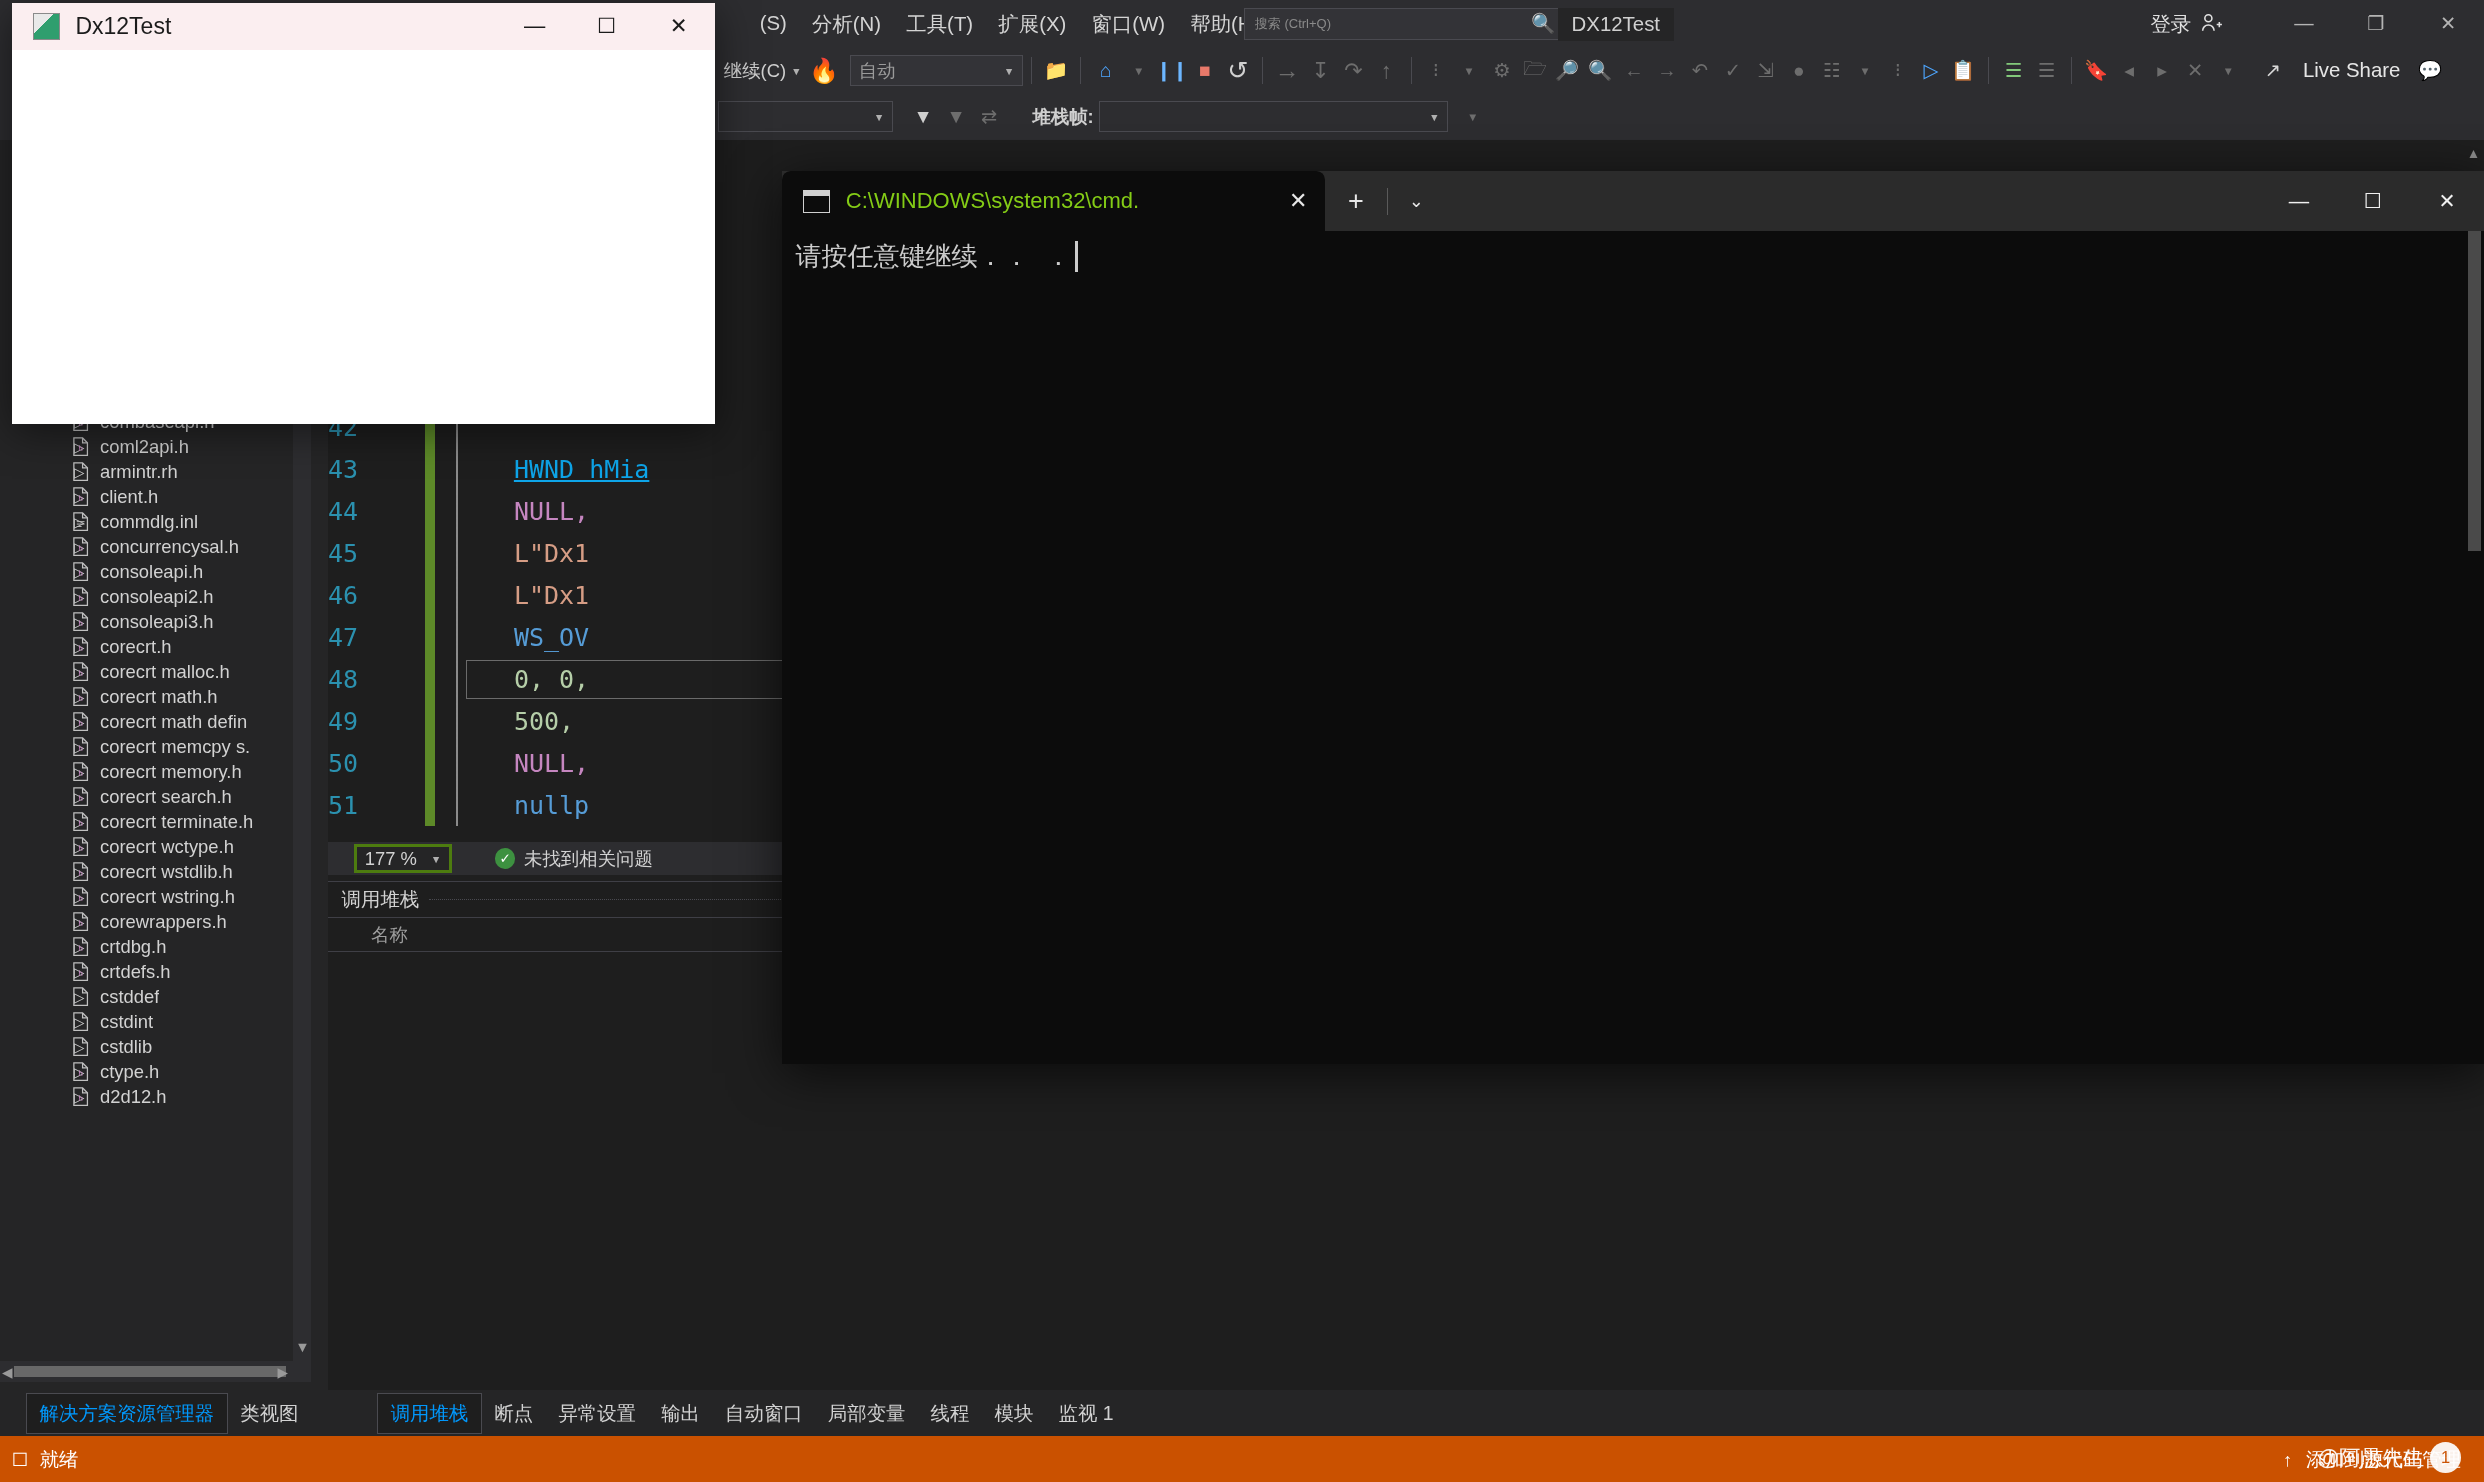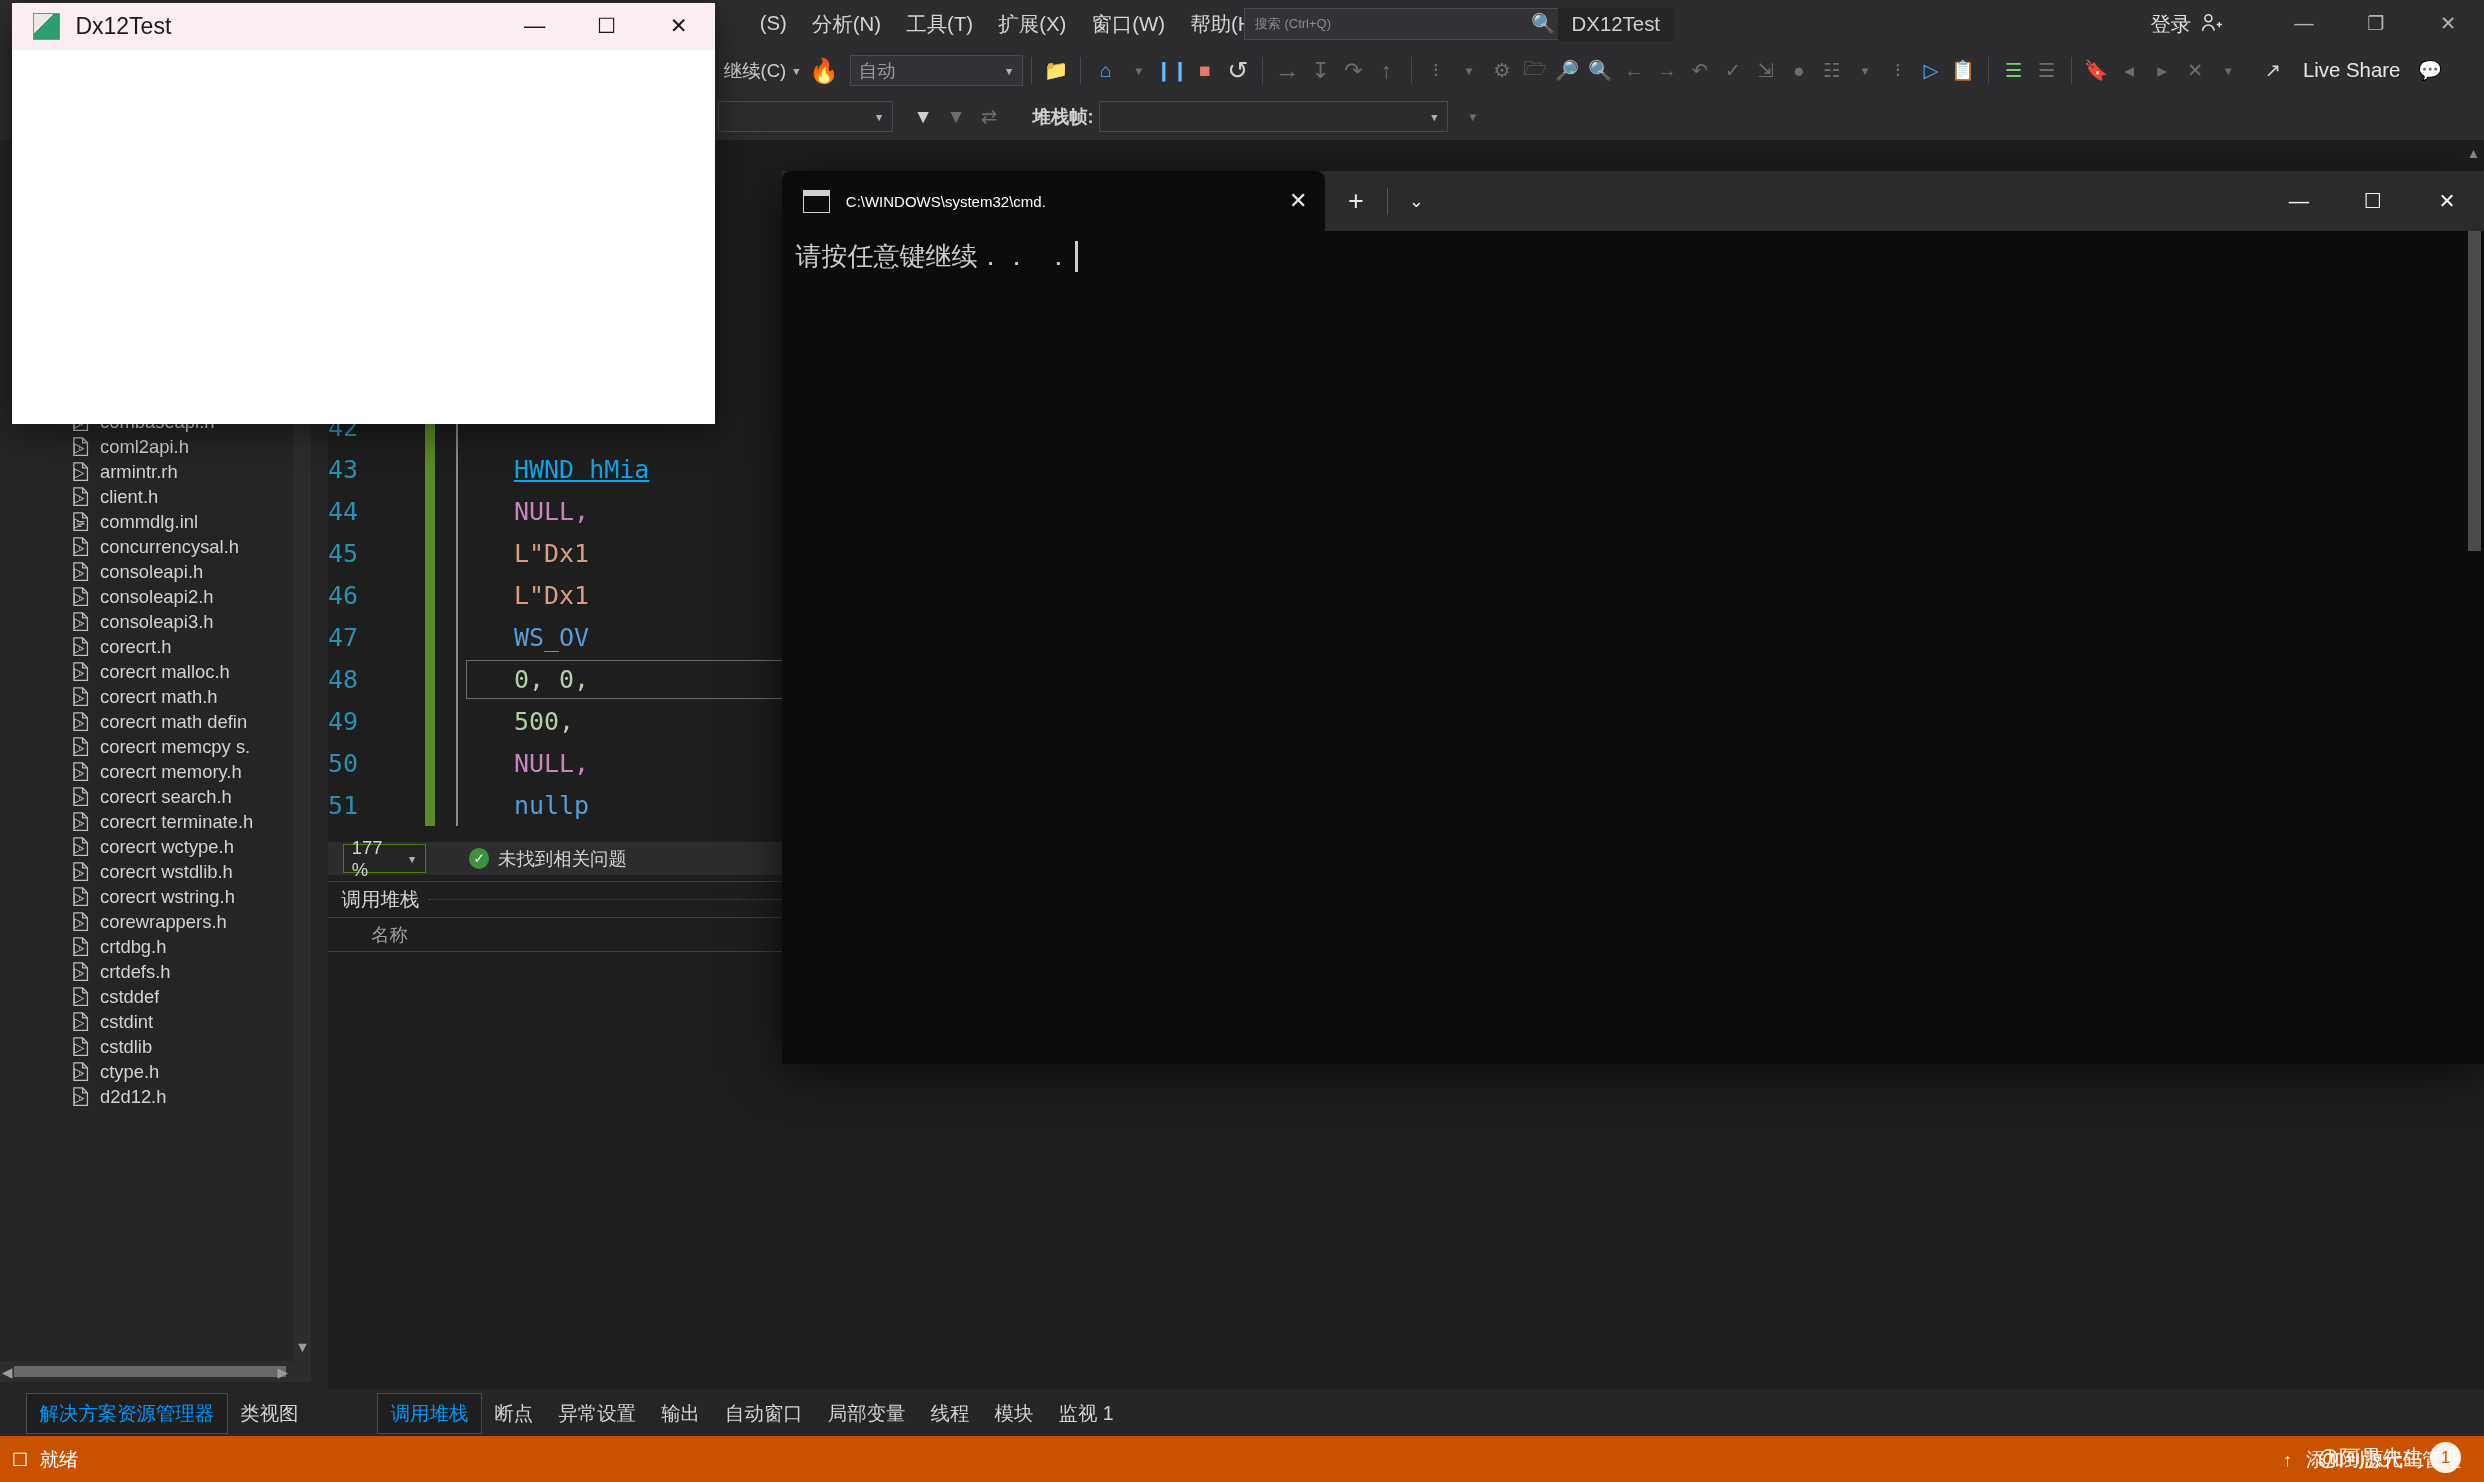--- a/index.html
+++ b/index.html
@@ -155,21 +155,21 @@
   
   .ed-scroll{position:absolute;right:0;top:0;width:25px;height:703px;background:#1e1e1e;}
   .ed-scroll-btn{position:absolute;right:3.9px;color:#8a8a8a;font-size:13.6px;}
 
   
   .ed-status{
     position:absolute;left:328px;top:842px;width:2156px;height:33px;background:#2d2d30;
     display:flex;align-items:center;
   }
   .zoom-box{
-    width:83px;height:29px;margin-left:15px;border:1px solid #4d7c0f;background:#252526;
+    width:98px;height:29px;margin-left:26px;border:3px solid #4d7c0f;background:#252526;
     display:flex;align-items:center;justify-content:space-between;padding:0 7.8px;
     box-sizing:border-box;color:#d2d2d2;font-size:18.4px;
   }
   .issue{display:flex;align-items:center;gap:8.7px;margin-left:43px;color:#d2d2d2;font-size:18.4px;}
   .ok-dot{
     width:20.4px;height:20.4px;border-radius:50%;background:#3d9140;
     display:flex;align-items:center;justify-content:center;color:#fff;font-size:13.6px;font-weight:bold;
   }
   .hsb{
     position:absolute;left:714px;top:3.9px;width:1184px;height:21.3px;display:flex;align-items:center;
@@ -235,21 +235,21 @@
     height:60px;width:543px;background:#0c0c0c;border-radius:8.7px 8.7px 0 0;
     display:flex;align-items:center;padding-left:21.3px;box-sizing:border-box;gap:15.5px;
   }
   .cmd-tab-ico{
     width:27px;height:23px;border:1.9px solid #d0d0d0;box-sizing:border-box;position:relative;
     background:#0c0c0c;
   }
   .cmd-tab-ico::before{
     content:"";position:absolute;left:0;top:0;right:0;height:5.8px;background:#d0d0d0;
   }
-  .cmd-tab-label{color:#ffffff;font-size:15px;white-space:nowrap;flex:1;overflow:hidden;}
+  .cmd-tab-label{color:#84cc16;font-size:22px;white-space:nowrap;flex:1;overflow:hidden;}
   .cmd-tab-close{color:#e8e8e8;font-size:22px;margin-right:17.5px;}
   .cmd-newtab{color:#e8e8e8;font-size:27px;padding:0 23px;}
   .cmd-vsep{width:1px;height:27px;background:#5a5a5a;}
   .cmd-dropdown{color:#e8e8e8;font-size:17.5px;padding:0 21.3px;}
   .cmd-wc{position:absolute;right:0;top:0;height:60px;display:flex;}
   .cmd-wc .b{
     width:74px;height:60px;display:flex;align-items:center;justify-content:center;
     color:#f0f0f0;font-size:20.4px;
   }
   .cmd-body{

